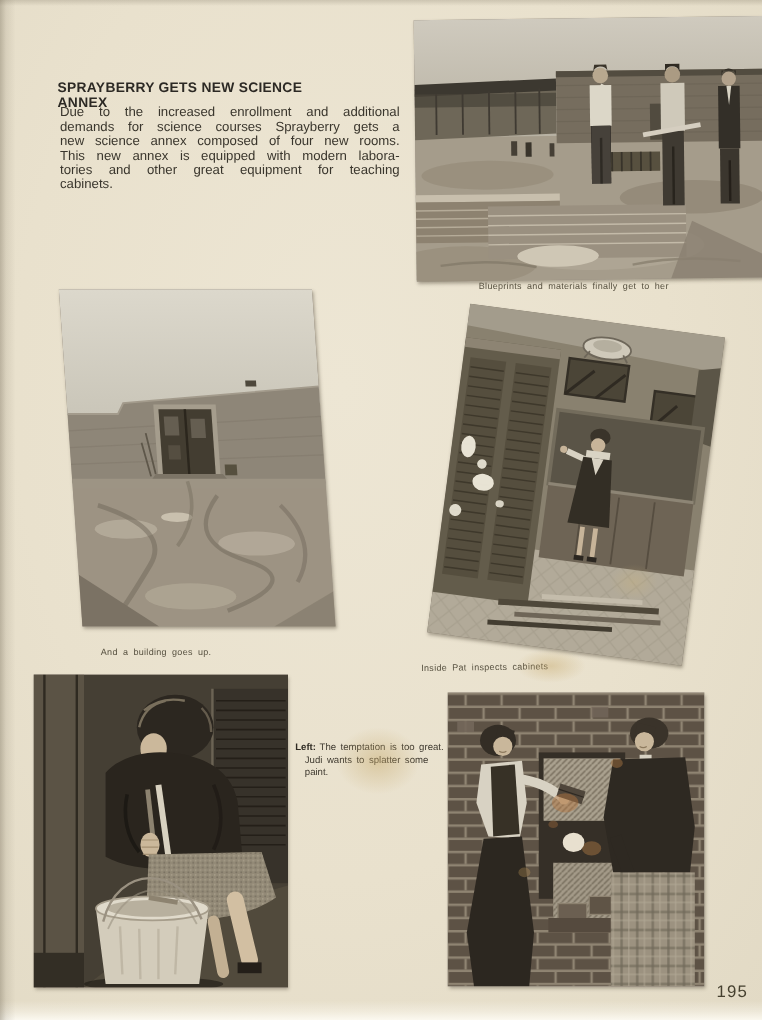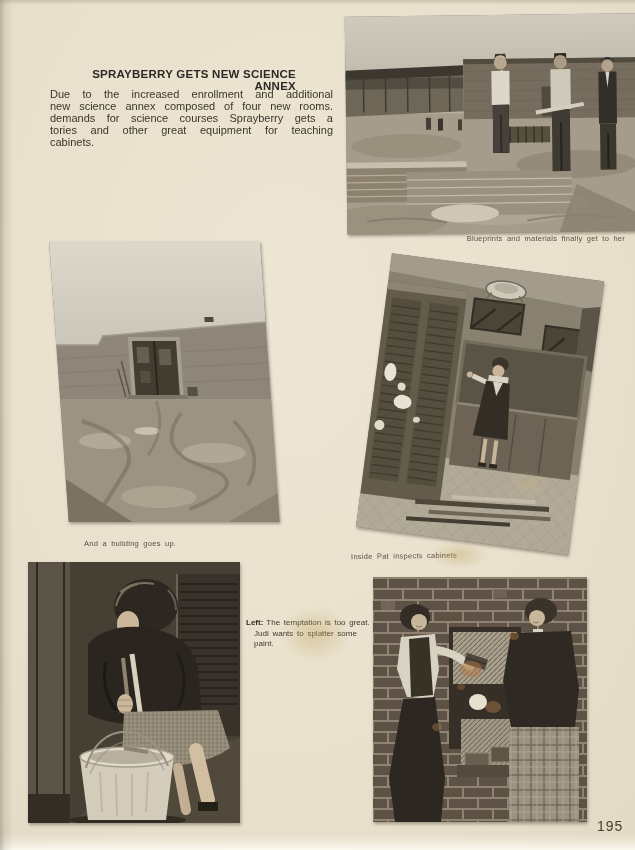--- a/index.html
+++ b/index.html
@@ -8,30 +8,30 @@
     font-family:"Liberation Sans",sans-serif;
     background-color:#e8e0cc;
     background-image:
       linear-gradient(to right, rgba(118,109,90,.40) 0px, rgba(118,109,90,.14) 5px, rgba(118,109,90,0) 13px),
       linear-gradient(to bottom, rgba(118,109,90,.25) 0px, rgba(118,109,90,0) 5px),
       linear-gradient(to top, rgba(255,253,246,.85) 0px, rgba(255,253,246,.40) 7px, rgba(255,253,246,0) 16px),
       radial-gradient(ellipse at 45% 38%, #ede6d4 0%, #e9e1cd 55%, #e2dac5 100%);
   }
   .abs{position:absolute;}
   .article-title{
-    left:48px;top:68px;width:248px;text-align:right;
+    left:48px;top:68px;width:248px;text-align:left;
     font-size:11.5px;font-weight:bold;letter-spacing:.25px;color:#2c2924;
   }
   .intro{left:50px;top:88px;width:283px;color:#3a362d;font-size:11px;line-height:12.1px;}
   .jline{text-align:justify;text-align-last:justify;white-space:nowrap;}
   .jline.last{text-align-last:left;}
   .photo{position:absolute;overflow:hidden;box-shadow:1px 2px 3px rgba(85,76,60,.45);background:#9a9184;}
   .photo svg{display:block;width:100%;height:100%;}
   .caption{font-size:7.5px;color:#575140;letter-spacing:.25px;word-spacing:2px;line-height:9px;}
-  .cap-construction{left:399px;top:234px;width:226px;text-align:right;}
+  .cap-construction{left:399px;top:234px;width:226px;text-align:left;}
   .cap-building{left:84px;top:539px;width:180px;text-align:left;}
   .cap-cabinets{left:351px;top:551px;width:170px;text-align:left;transform:rotate(-0.8deg);}
   .note{width:140px;font-size:8px;line-height:10.6px;color:#3e392f;word-spacing:1.5px;}
   .note .lbl{font-weight:bold;color:#2f2b23;margin-right:3px;}
   .note .cont{display:block;padding-left:8px;}
   .note-left{left:246px;top:618px;}
   .note-right{left:245px;top:727px;}
   .page-number{left:597px;top:818px;width:34px;font-size:14px;letter-spacing:1px;color:#45402f;}
   .stain{position:absolute;pointer-events:none;}
   .stain1{left:280px;top:606px;width:70px;height:56px;
@@ -42,22 +42,23 @@
     background:radial-gradient(closest-side,rgba(205,180,120,.30),rgba(205,180,120,0));}
 </style>
 </head>
 <body>
 
 <div id="page">
 
   <div class="abs article-title">SPRAYBERRY GETS NEW SCIENCE ANNEX</div>
   <div class="abs intro">
     <div class="jline">Due to the increased enrollment and additional</div>
+    <div class="jline">demands for science courses Sprayberry gets a</div>
     <div class="jline">new science annex composed of four new rooms.</div>
-    <div class="jline">demands for science courses Sprayberry gets a</div>
+    <div class="jline">This new annex is equipped with modern labora-</div>
     <div class="jline">tories and other great equipment for teaching</div>
     <div class="jline last">cabinets.</div>
   </div>
 
   <div class="photo" style="left:346px;top:15px;width:292px;height:218px;transform:rotate(-0.7deg);">
     <svg viewBox="0 0 292 218" preserveAspectRatio="none">
       <defs>
         <linearGradient id="sky1" x1="0" y1="0" x2="0" y2="1">
           <stop offset="0" stop-color="#cfcabe"></stop>
             <stop offset="1" stop-color="#b7b1a2"></stop>

